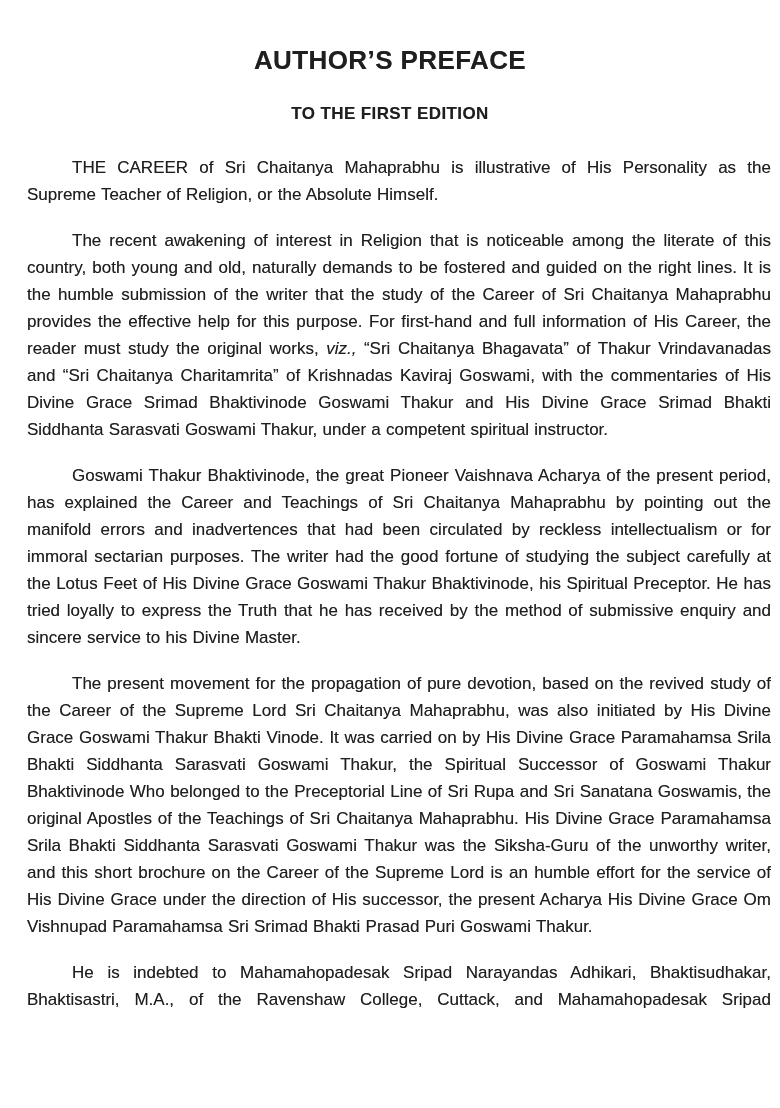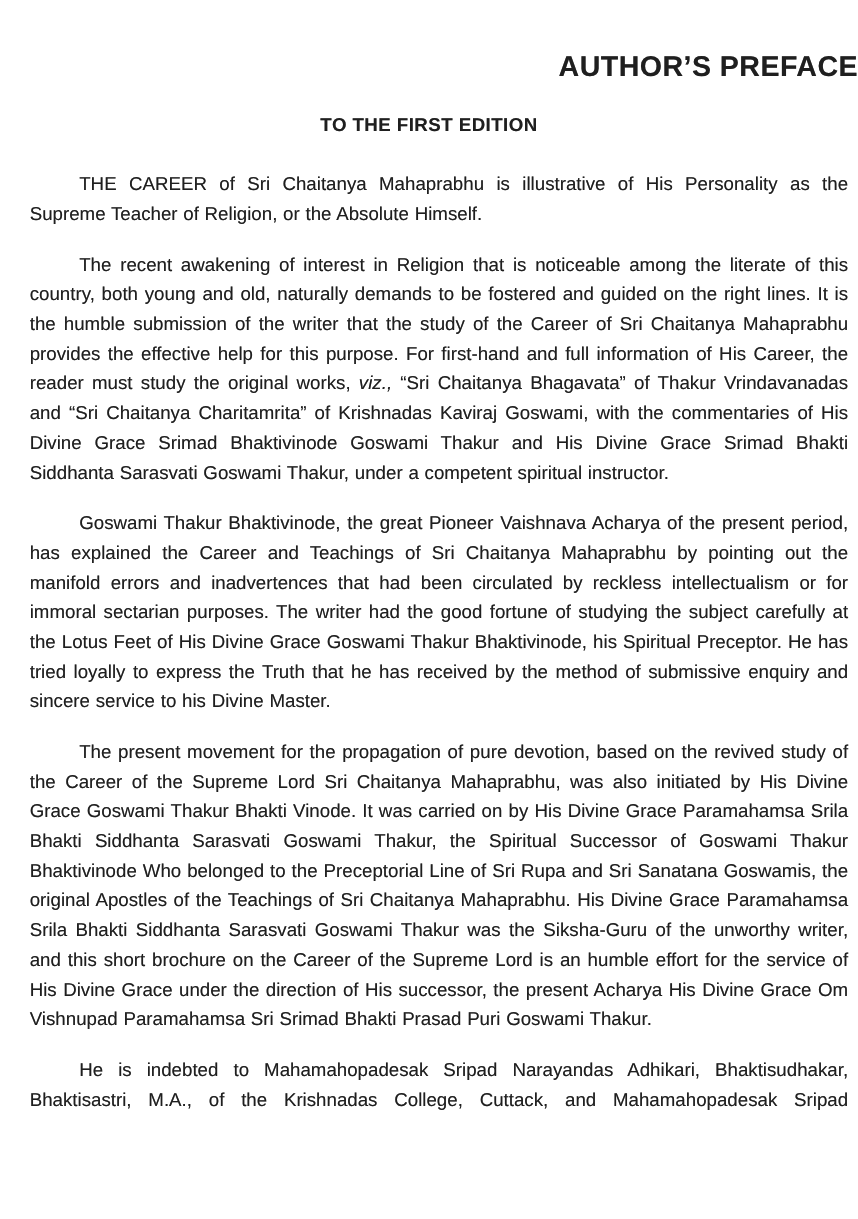--- a/index.html
+++ b/index.html
@@ -14,21 +14,21 @@
     box-sizing: border-box;
     background: #ffffff;
     color: #1f1f1f;
     font-family: "Liberation Sans", sans-serif;
     padding-top: 45px;
     overflow: hidden;
     text-shadow: 0 0 0.4px rgba(30,30,30,0.55); 
   }
   .title {
     margin: 0;
-    text-align: right;
+    text-align: center;
     font-size: 26px;
     line-height: 30px;
     font-weight: 700;
     letter-spacing: 0.4px;
   }
   .subtitle {
     margin: 25px 0 0 0;
     text-align: center;
     font-size: 17px;
     line-height: 27px;
@@ -57,15 +57,15 @@
 <body>
 
 <div class="page">
   <h1 class="title">AUTHOR’S PREFACE</h1>
   <h2 class="subtitle">TO THE FIRST EDITION</h2>
   <div class="body-text">
       <p>THE CAREER of Sri Chaitanya Mahaprabhu is illustrative of His Personality as the Supreme Teacher of Religion, or the Absolute Himself.</p>
       <p>The recent awakening of interest in Religion that is noticeable among the literate of this country, both young and old, naturally demands to be fostered and guided on the right lines.  It is the humble submission of the writer that the study of the Career of Sri Chaitanya Mahaprabhu provides the effective help for this purpose.  For first-hand and full information of His Career, the reader must study the original works, <em>viz.,</em> “Sri Chaitanya Bhagavata” of Thakur Vrindavanadas and “Sri Chaitanya Charitamrita” of Krishnadas Kaviraj Goswami, with the commentaries of His Divine Grace Srimad Bhaktivinode Goswami Thakur and His Divine Grace Srimad Bhakti Siddhanta Sarasvati Goswami Thakur, under a competent spiritual instructor.</p>
       <p>Goswami Thakur Bhaktivinode, the great Pioneer Vaishnava Acharya of the present period, has explained the Career and Teachings of Sri Chaitanya Mahaprabhu by pointing out the manifold errors and inadvertences that had been circulated by reckless intellectualism or for immoral sectarian purposes.  The writer had the good fortune of studying the subject carefully at the Lotus Feet of His Divine Grace Goswami Thakur Bhaktivinode, his Spiritual Preceptor.  He has tried loyally to express the Truth that he has received by the method of submissive enquiry and sincere service to his Divine Master.</p>
       <p>The present movement for the propagation of pure devotion, based on the revived study of the Career of the Supreme Lord Sri Chaitanya Mahaprabhu, was also initiated by His Divine Grace Goswami Thakur Bhakti Vinode.  It was carried on by His Divine Grace Paramahamsa Srila Bhakti Siddhanta Sarasvati Goswami Thakur, the Spiritual Successor of Goswami Thakur Bhaktivinode Who belonged to the Preceptorial Line of Sri Rupa and Sri Sanatana Goswamis, the original Apostles of the Teachings of Sri Chaitanya Mahaprabhu.  His Divine Grace Paramahamsa Srila Bhakti Siddhanta Sarasvati Goswami Thakur was the Siksha-Guru of the unworthy writer, and this short brochure on the Career of the Supreme Lord is an humble effort for the service of His Divine Grace under the direction of His successor, the present Acharya His Divine Grace Om Vishnupad Paramahamsa Sri Srimad Bhakti Prasad Puri Goswami Thakur.</p>
-      <p class="continued">He is indebted to Mahamahopadesak Sripad Narayandas Adhikari, Bhaktisudhakar, Bhaktisastri, M.A., of the Krishnadas College, Cuttack, and Mahamahopadesak Sripad</p>
+      <p class="continued">He is indebted to Mahamahopadesak Sripad Narayandas Adhikari, Bhaktisudhakar, Bhaktisastri, M.A., of the Ravenshaw College, Cuttack, and Mahamahopadesak Sripad</p>
     </div>
 </div>
 
 </body></html>

